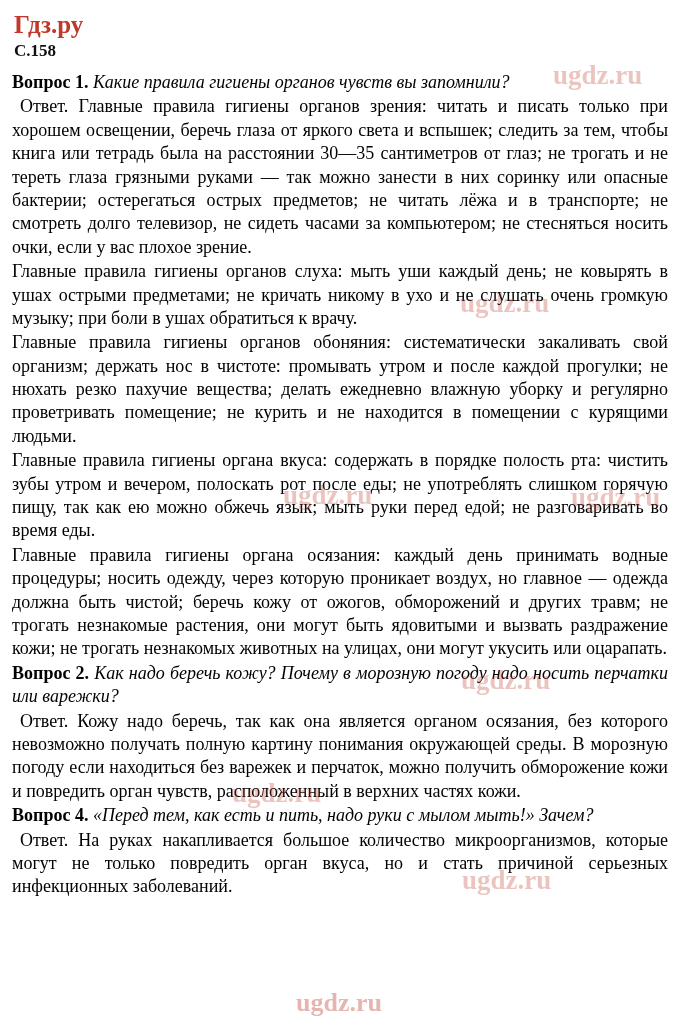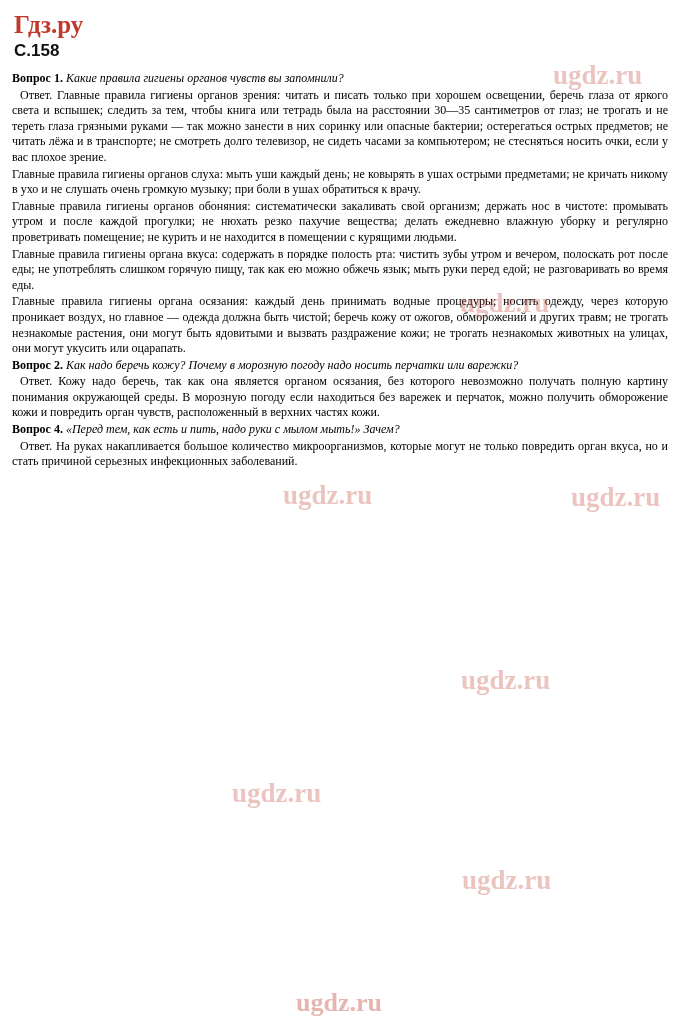--- a/index.html
+++ b/index.html
@@ -25,28 +25,28 @@
   .logo {
     font-family: "Liberation Serif", serif;
     font-size: 25px;
     font-weight: bold;
     color: #c0392b;
     letter-spacing: 0px;
     line-height: 1;
     margin: 2px 0 4px 2px;
   }
   .pagenum {
-    font-family: Liberation Sans, sans-serif;
+    font-family: Liberation Serif, serif;
     font-size: 17px;
     font-weight: bold;
     color: #111111;
     margin: 2px 0 10px 2px;
   }
   .content {
-    font-size: 12px;
+    font-size: 18px;
     line-height: 1.30;
     text-align: justify;
   }
   .para {
     margin: 0 0 1px 0;
     text-align: justify;
   }
   .q-label {
     font-weight: bold;
   }

